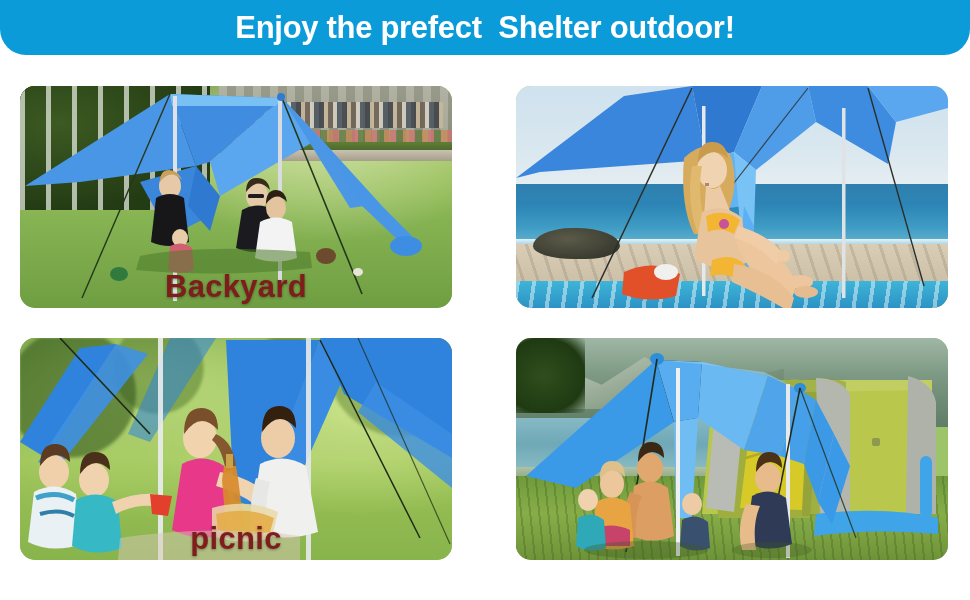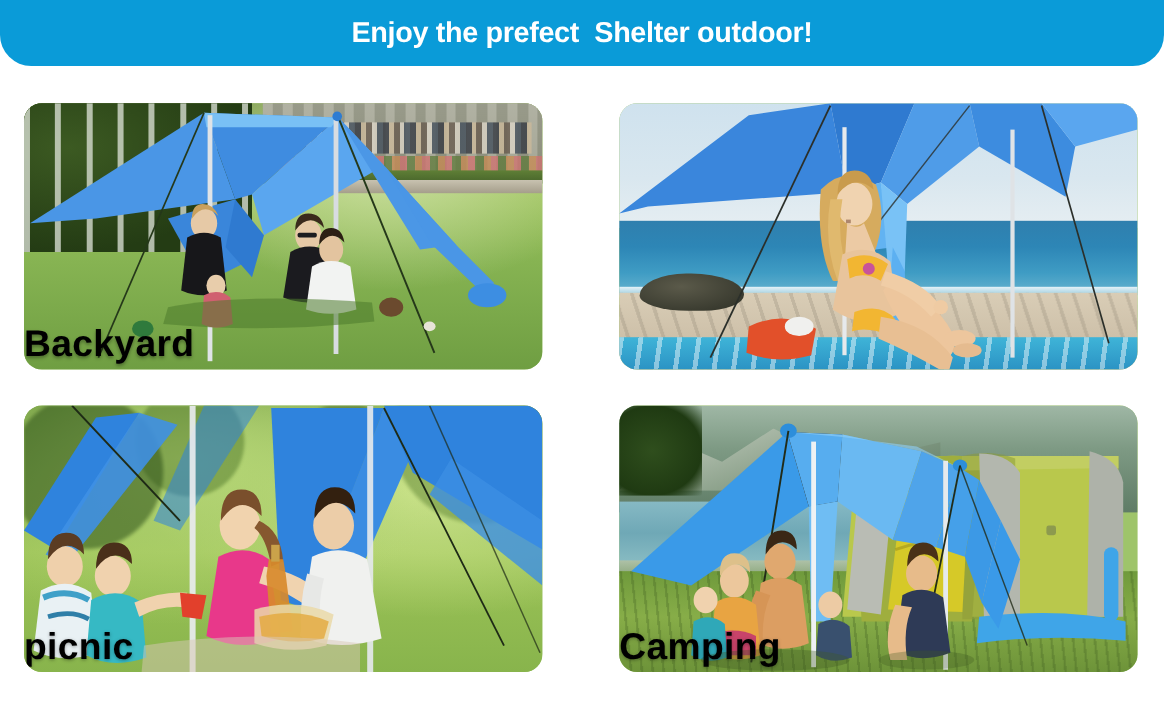--- a/index.html
+++ b/index.html
@@ -14,21 +14,21 @@
   
   .banner {
     position: absolute; left: 0; top: 0;
     width: 970px; height: 55px;
     background: #0a9bd8;
     border-radius: 0 0 26px 26px;
     display: flex; align-items: center; justify-content: center;
   }
   .banner-text {
     color: #ffffff;
-    font-size: 24px;
+    font-size: 31px;
     font-weight: bold;
     letter-spacing: -0.3px;
     white-space: pre;
     line-height: 1;
     text-align: left;
   }
 
   
   .grid {
     position: absolute;
@@ -44,21 +44,22 @@
     position: relative;
     border-radius: 15px;
     overflow: hidden;
     background: #9ec46a;
   }
   .scene { position: absolute; inset: 0; }
   .tile-label {
     position: absolute;
     left: 0; right: 0;
     bottom: 4px;
-    color: #000000;
+    text-align: center;
+    color: #7f1d1d;
     font-size: 31px;
     font-weight: bold;
     letter-spacing: 0.3px;
     text-shadow: 0 1px 3px rgba(0,0,0,.35);
     z-index: 40;
     line-height: 1.05;
   }
 
   
   .t1-bg {
@@ -409,17 +410,16 @@
           <path d="M236,158 q18,-10 34,2 l6,46 q-26,10 -46,-2Z" fill="#2e3a56"></path>
           <path d="M230,166 q-10,24 -4,46 l14,0 q-4,-26 4,-44Z" fill="#e7bb8a"></path>
 
           <ellipse cx="176" cy="166" rx="10" ry="11" fill="#edcba4"></ellipse>
           <path d="M166,182 q14,-8 26,2 l2,26 q-16,6 -30,-2Z" fill="#39506e"></path>
 
           <ellipse cx="130" cy="212" rx="62" ry="9" fill="#3f5a22" opacity=".35"></ellipse>
           <ellipse cx="256" cy="212" rx="40" ry="8" fill="#3f5a22" opacity=".3"></ellipse>
         </svg>
       </div>
-      <div class="tile-label">Camping</div>
     </div>
 
   </div>
 </div>
 
 </body></html>

